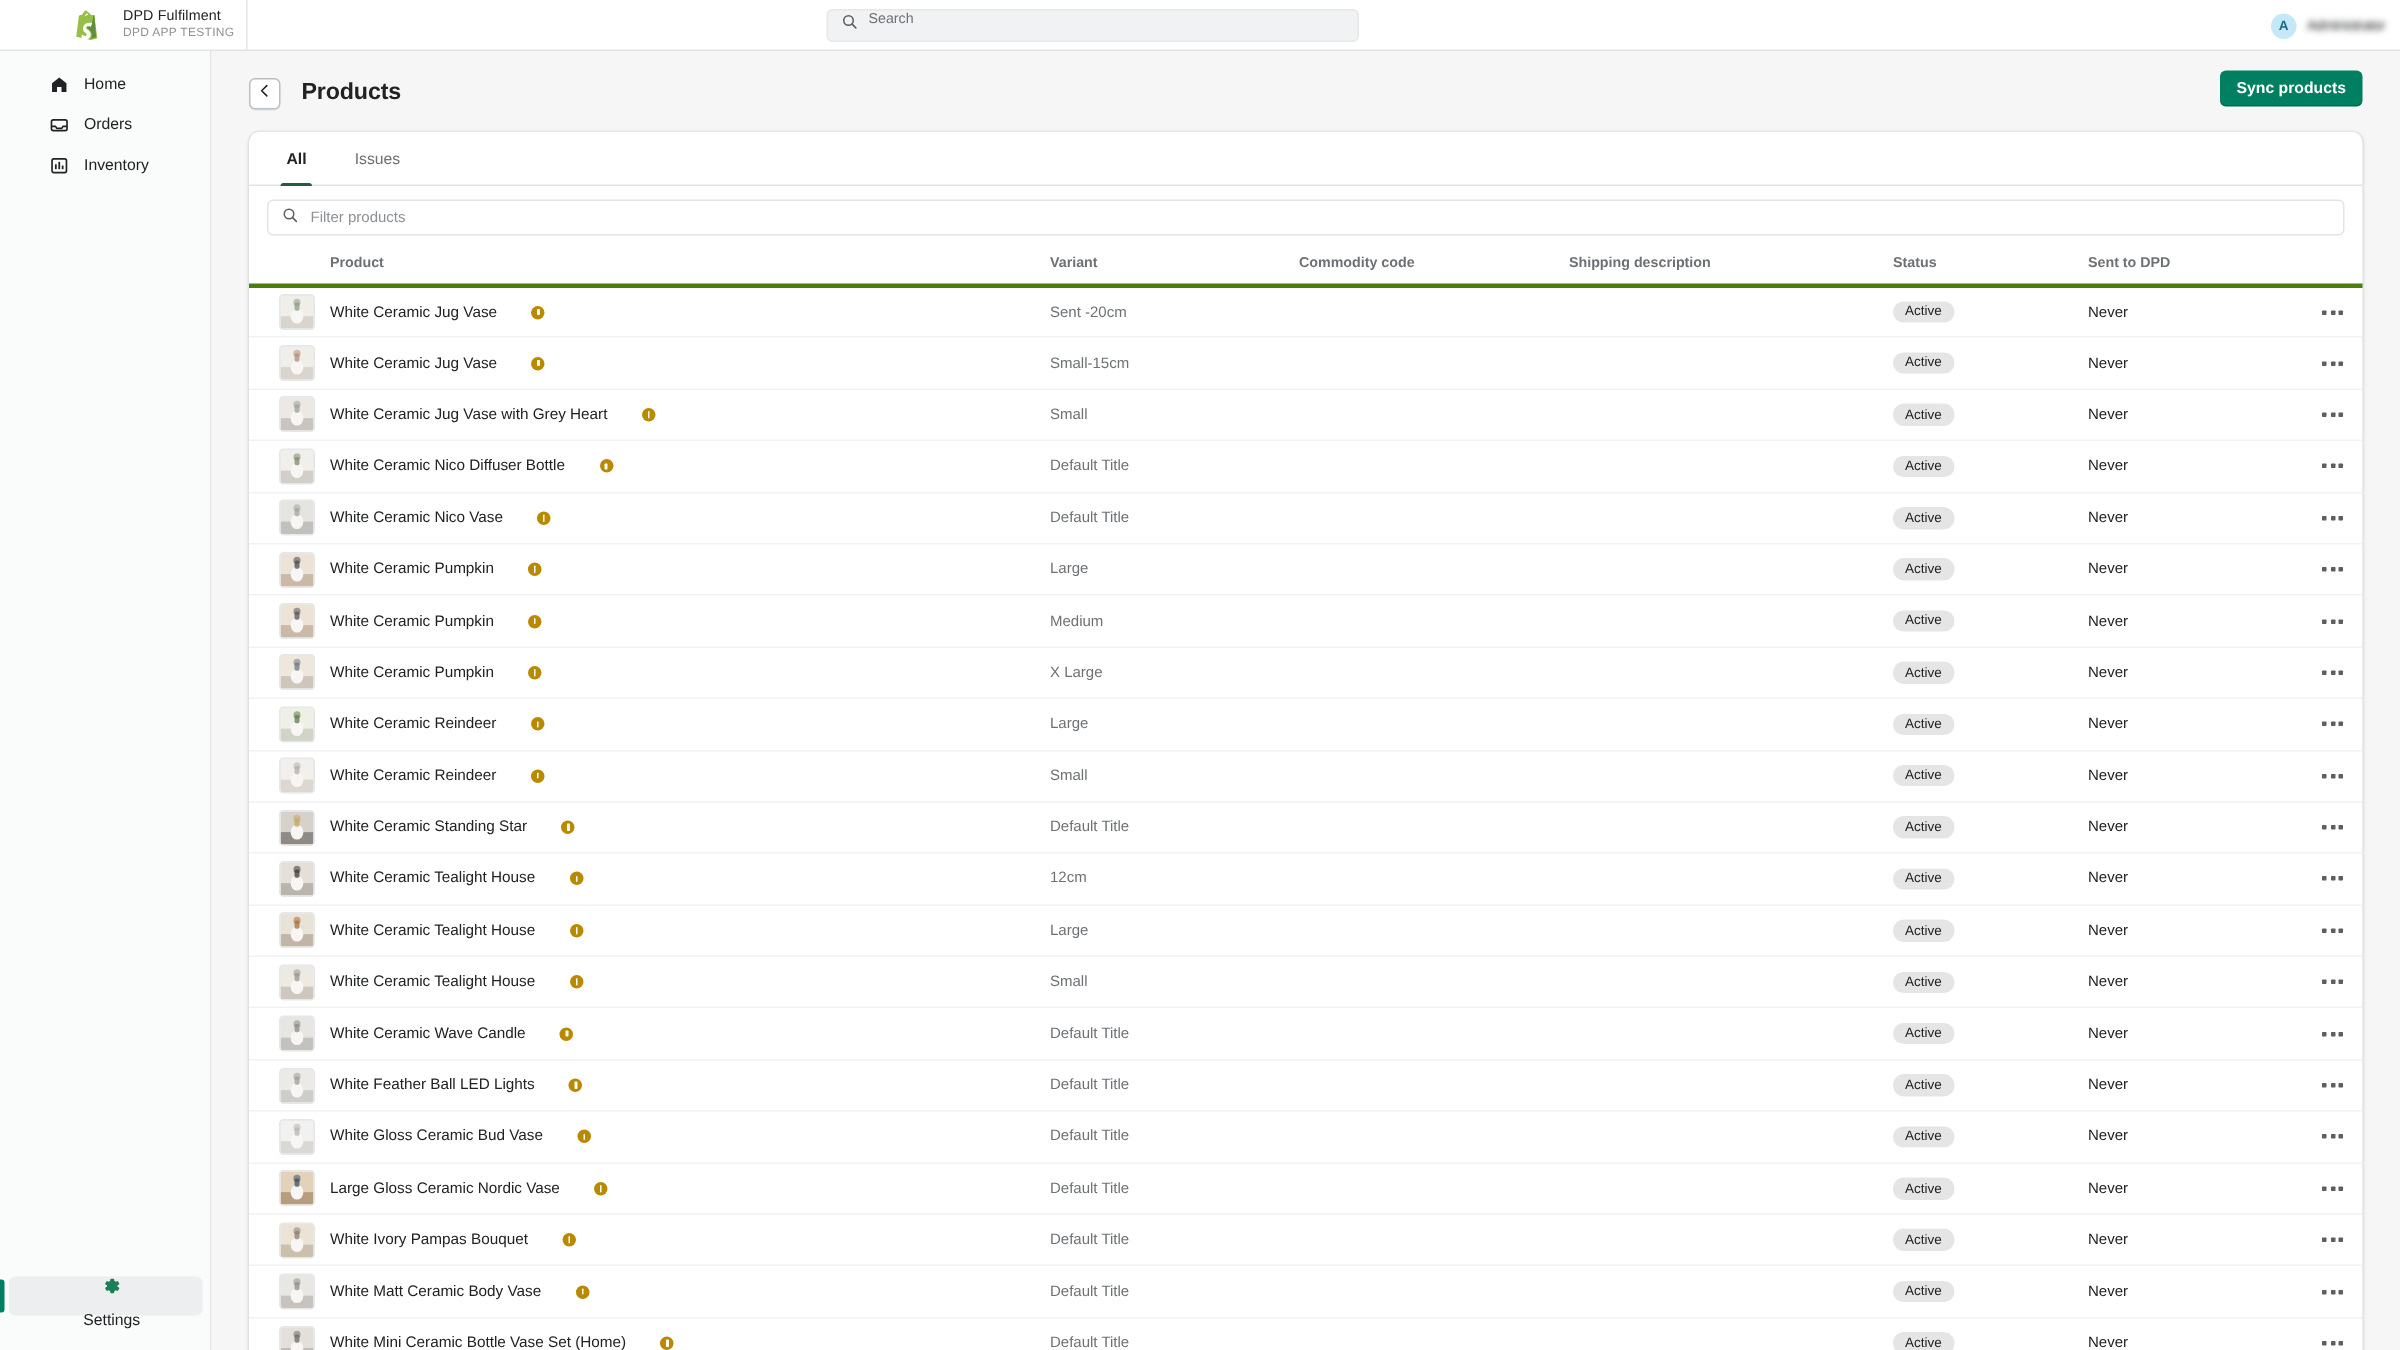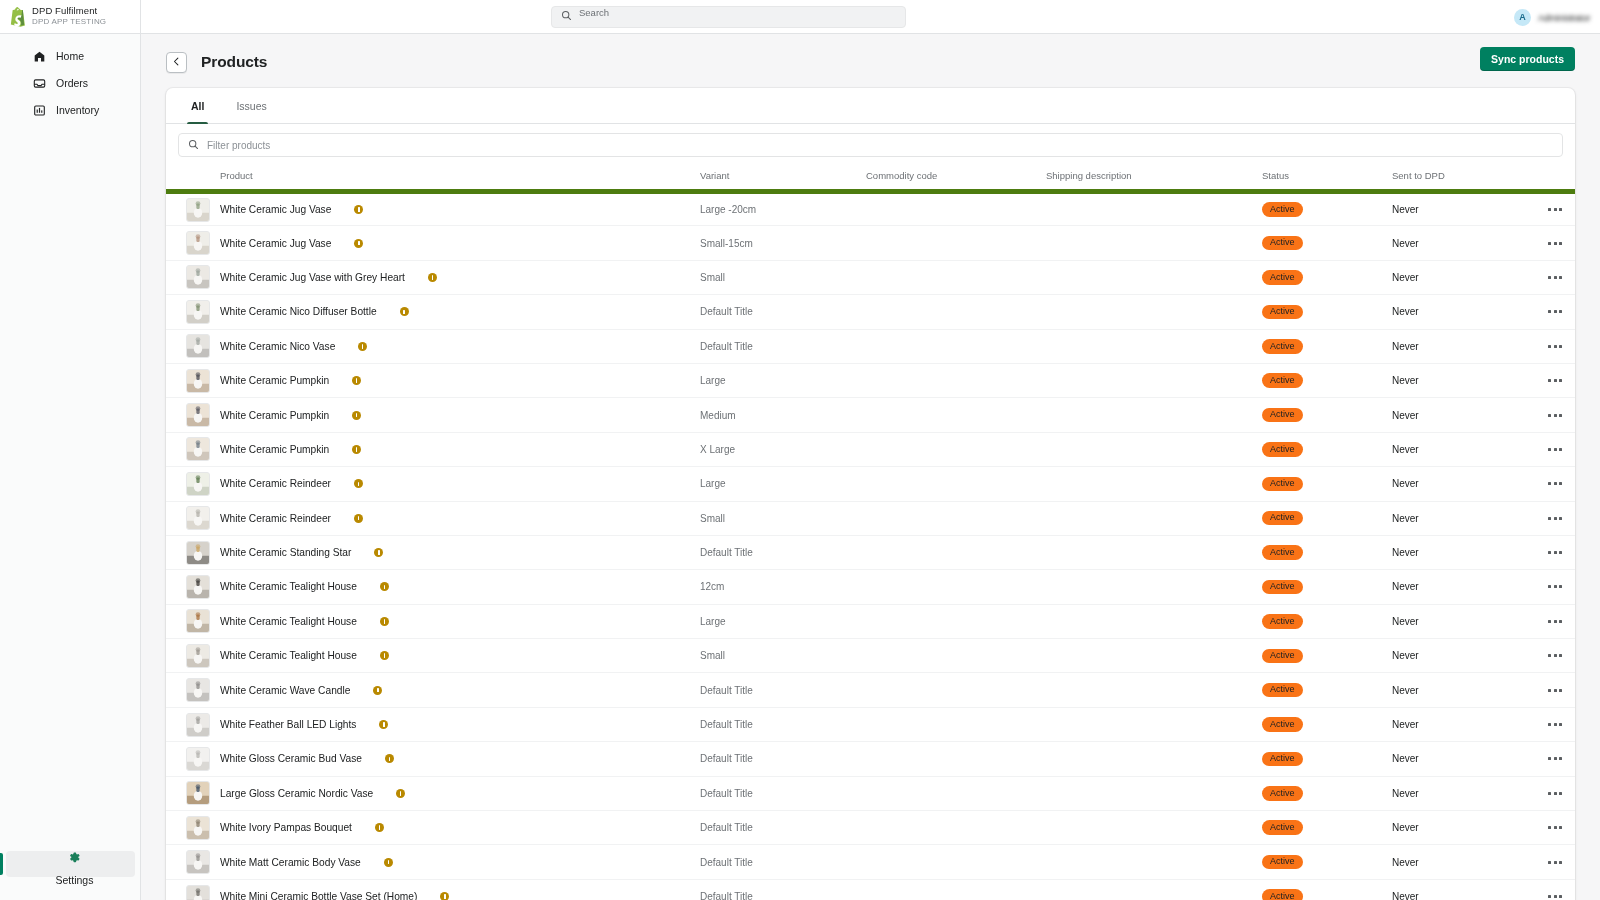--- a/index.html
+++ b/index.html
@@ -16,23 +16,24 @@
   .topbar {
     position: absolute; top: 0; left: 0;
     width: 1600px; height: 34px;
     background: #ffffff;
     border-bottom: 1px solid #e1e3e5;
     display: flex; align-items: center;
     z-index: 20;
   }
   .brand {
     width: 141px; height: 34px;
-    display: flex; align-items: center; gap: 4px;
-    padding-left: 8px;
+    display: flex; align-items: center; gap: 14px;
+    padding-left: 24px;
     border-right: 1px solid #e1e3e5;
+    margin-left: 24px;
   }
   .shopify-bag { width: 20px; height: 22px; flex: 0 0 20px; }
   .brand-text { display: flex; flex-direction: column; justify-content: center; line-height: 1.15; }
   .brand-title { font-size: 9.5px; color: #202223; font-weight: 400; letter-spacing: .1px; }
   .brand-sub { font-size: 8px; color: #8c9196; letter-spacing: .2px; }
 
   .topsearch {
     position: absolute; left: 551px; top: 6px;
     width: 355px; height: 22px;
     background: #f1f2f3;
@@ -150,23 +151,23 @@
   .filter-input {
     height: 24px; border: 1px solid #e3e4e5; border-radius: 4px;
     display: flex; align-items: center; gap: 8px; padding: 0 9px;
     background: #fff;
   }
   .filter-input .ph { font-size: 10px; color: #8c9196; }
 
   
   table { width: 100%; border-collapse: collapse; table-layout: fixed; }
   thead th {
-    font-size: 9.5px; font-weight: 400; color: #6d7175;
+    font-size: 9.5px; font-weight: 700; color: #6d7175;
     text-align: left; padding: 5px 0 8px 0;
-    border-bottom: 5px solid #4d7c0f;
+    border-bottom: 3px solid #4d7c0f;
     margin-top: 40px;
   }
   .col-thumb { width: 54px; }
   .col-product { width: 480px; }
   .col-variant { width: 166px; }
   .col-commodity { width: 180px; }
   .col-shipping { width: 216px; }
   .col-status { width: 130px; }
   .col-sent { width: 130px; }
   .col-actions { width: 63px; }
@@ -194,21 +195,21 @@
     content: ""; position: absolute;
     width: 1.3px; height: 4.6px; background: #fff;
     border-radius: .6px; top: 2.2px;
     box-shadow: none;
   }
   .variant-cell { font-size: 10px; color: #6d7175; }
   .sent-cell { font-size: 10px; color: #202223; }
 
   .badge {
     display: inline-block;
-    background: #f97316; color: #202223;
+    background: #e5e5e5; color: #202223;
     font-size: 9px; border-radius: 9px;
     padding: 2.5px 8px 3px 8px;
     line-height: 1;
     text-align: center;
   }
   .dots {
     display: flex; gap: 2.5px; justify-content: flex-end; padding-right: 23px;
     cursor: pointer;
   }
   .dots i { width: 3px; height: 3px; background: #5c5f62; display: block; border-radius: .5px; }
@@ -365,21 +366,21 @@
                   <circle cx="12" cy="5" r="2.6" fill="#8c9e7e" opacity=".55"></circle>
                 </svg>
               </span>
             </td>
             <td>
               <span class="prod-cell">
                 <span class="prod-name">White Ceramic Jug Vase</span>
                 <span class="warn-ico"></span>
               </span>
             </td>
-            <td class="variant-cell">Large -20cm</td>
+            <td class="variant-cell">Sent -20cm</td>
             <td></td>
             <td></td>
             <td><span class="badge">Active</span></td>
             <td class="sent-cell">Never</td>
             <td>
               <span class="dots">
                 <i></i>
                 <i></i>
                 <i></i>
               </span>

